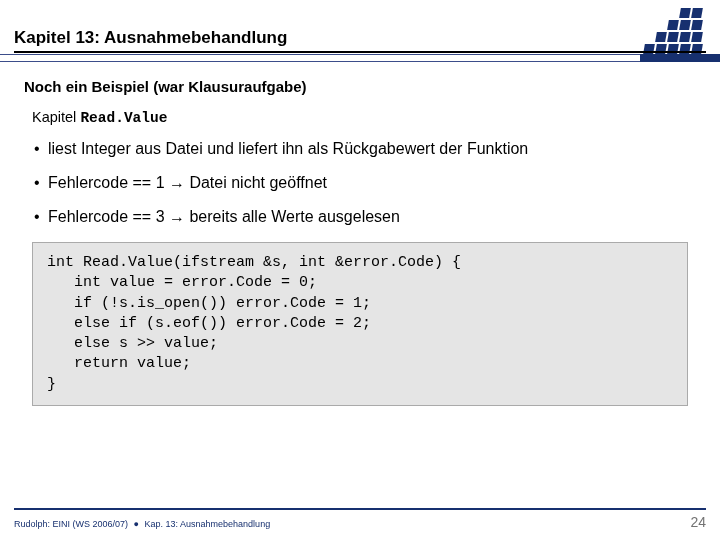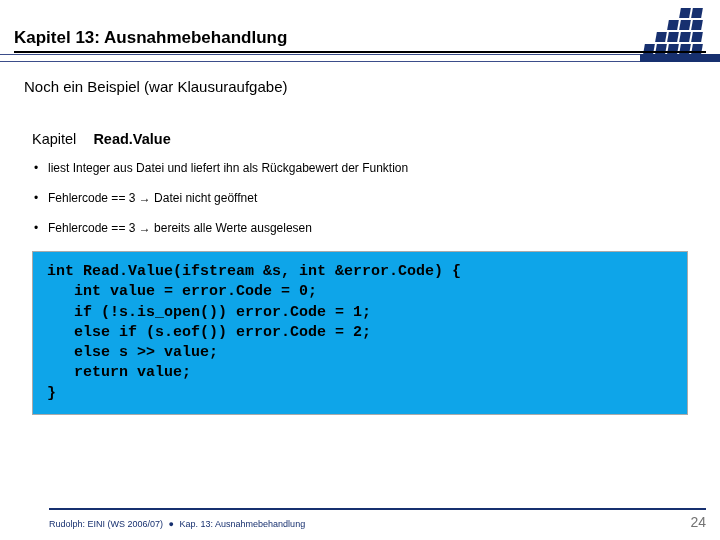--- a/index.html
+++ b/index.html
@@ -14,41 +14,41 @@
   .band-right { width: 80px; background: #17306f; }
   .logo { position: absolute; right: 14px; top: 8px; width: 62px; height: 44px; }
   .logo-row { display: flex; gap: 2px; margin-bottom: 2px; transform: skewX(-10deg); }
   .sq { width: 10px; height: 10px; background: #17306f; }
   .logo-row.r1 { margin-left: 36px; }
   .logo-row.r2 { margin-left: 24px; }
   .logo-row.r3 { margin-left: 12px; }
   .logo-row.r4 { margin-left: 0px; }
 
   .content { padding: 8px 24px 0 24px; }
-  .section-title { font-size: 15px; font-weight: normal; margin-bottom: 36px; }
+  .section-title { font-size: 15px; font-weight: bold; margin-bottom: 14px; }
   .func-line { font-size: 14.5px; margin-left: 8px; margin-bottom: 14px; }
-  .func-name { font-family: Liberation Sans, sans-serif; font-weight: bold; margin-left: 13px; }
+  .func-name { font-family: Liberation Mono, monospace; font-weight: bold; }
 
   ul.bullets { list-style: none; margin-left: 10px; }
-  ul.bullets li { font-size: 12px; margin-bottom: 16px; position: relative; padding-left: 14px; }
+  ul.bullets li { font-size: 16px; margin-bottom: 16px; position: relative; padding-left: 14px; }
   ul.bullets li::before { content: "•"; position: absolute; left: 0; top: 0; }
 
   .codebox {
     margin: 6px 8px 0 8px;
-    background: #0ea5e9;
+    background: #e5e5e5;
     border: 1px solid #aaa;
     padding: 10px 14px;
     font-family: "Courier New", Courier, monospace;
     font-size: 15px;
-    font-weight: bold;
+    font-weight: normal;
     line-height: 1.35;
     white-space: pre;
   }
 
-  .footer { position: absolute; left: 0; right: 0; bottom: 10px; padding: 0 14px; margin-left: 35px; }
+  .footer { position: absolute; left: 0; right: 0; bottom: 10px; padding: 0 14px; }
   .footer-rule { border-top: 2px solid #17306f; margin-bottom: 4px; }
   .footer-row { display: flex; justify-content: space-between; align-items: baseline; }
   .footer-text { font-size: 9px; color: #17306f; }
   .page-num { font-size: 14px; color: #737373; }
   .dot { padding: 0 3px; }
 </style>
 </head>
 <body>
 
 <div class="slide">
@@ -90,21 +90,21 @@
   <div class="content">
     <div class="section-title">Noch ein Beispiel (war Klausuraufgabe)</div>
 
     <div class="func-line">
       <span>Kapitel</span>
       <span class="func-name">Read.Value</span>
     </div>
 
     <ul class="bullets">
       <li>liest Integer aus Datei und liefert ihn als Rückgabewert der Funktion</li>
-      <li>Fehlercode == 3 → Datei nicht geöffnet</li>
+      <li>Fehlercode == 1 → Datei nicht geöffnet</li>
       <li>Fehlercode == 3 → bereits alle Werte ausgelesen</li>
     </ul>
 
     <div class="codebox">int Read.Value(ifstream &amp;s, int &amp;error.Code) {
    int value = error.Code = 0;
    if (!s.is_open()) error.Code = 1;
    else if (s.eof()) error.Code = 2;
    else s &gt;&gt; value;
    return value;
 }</div>

